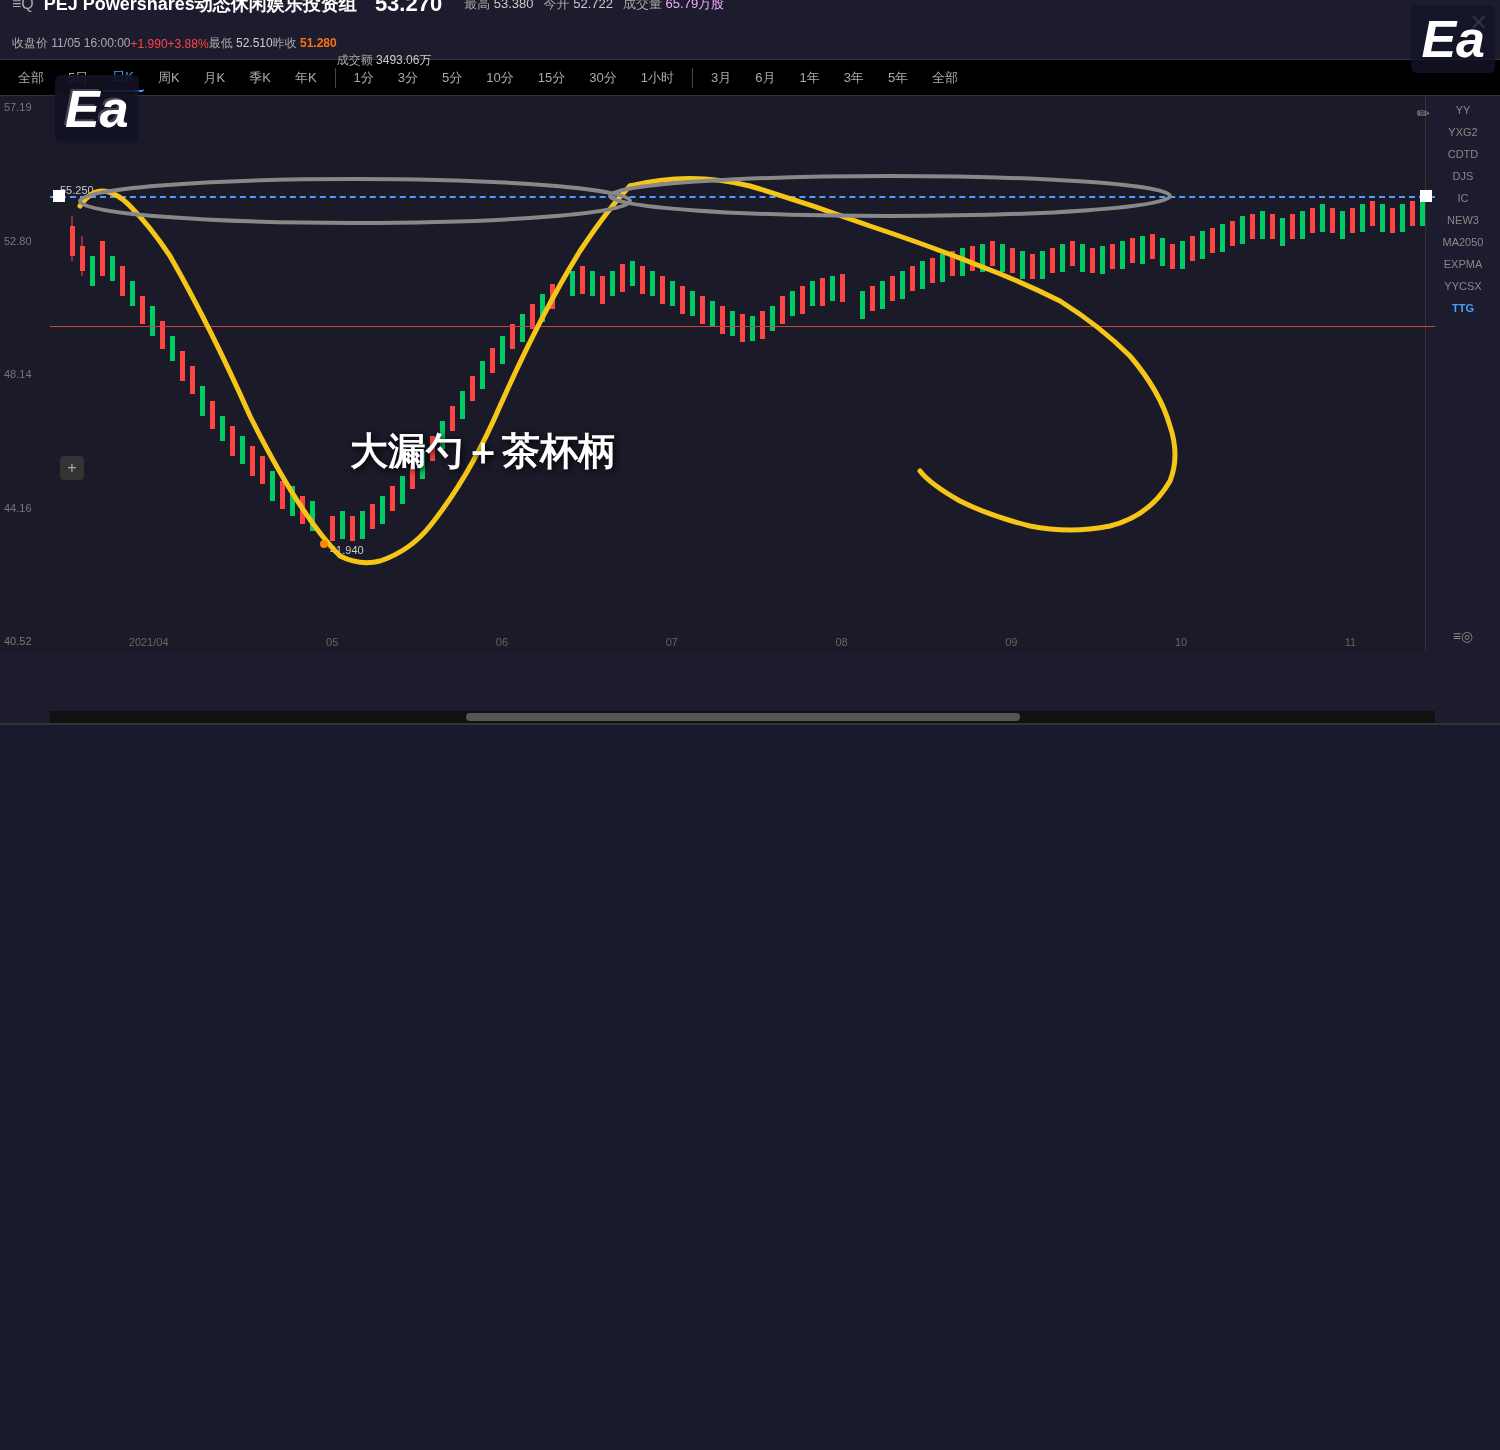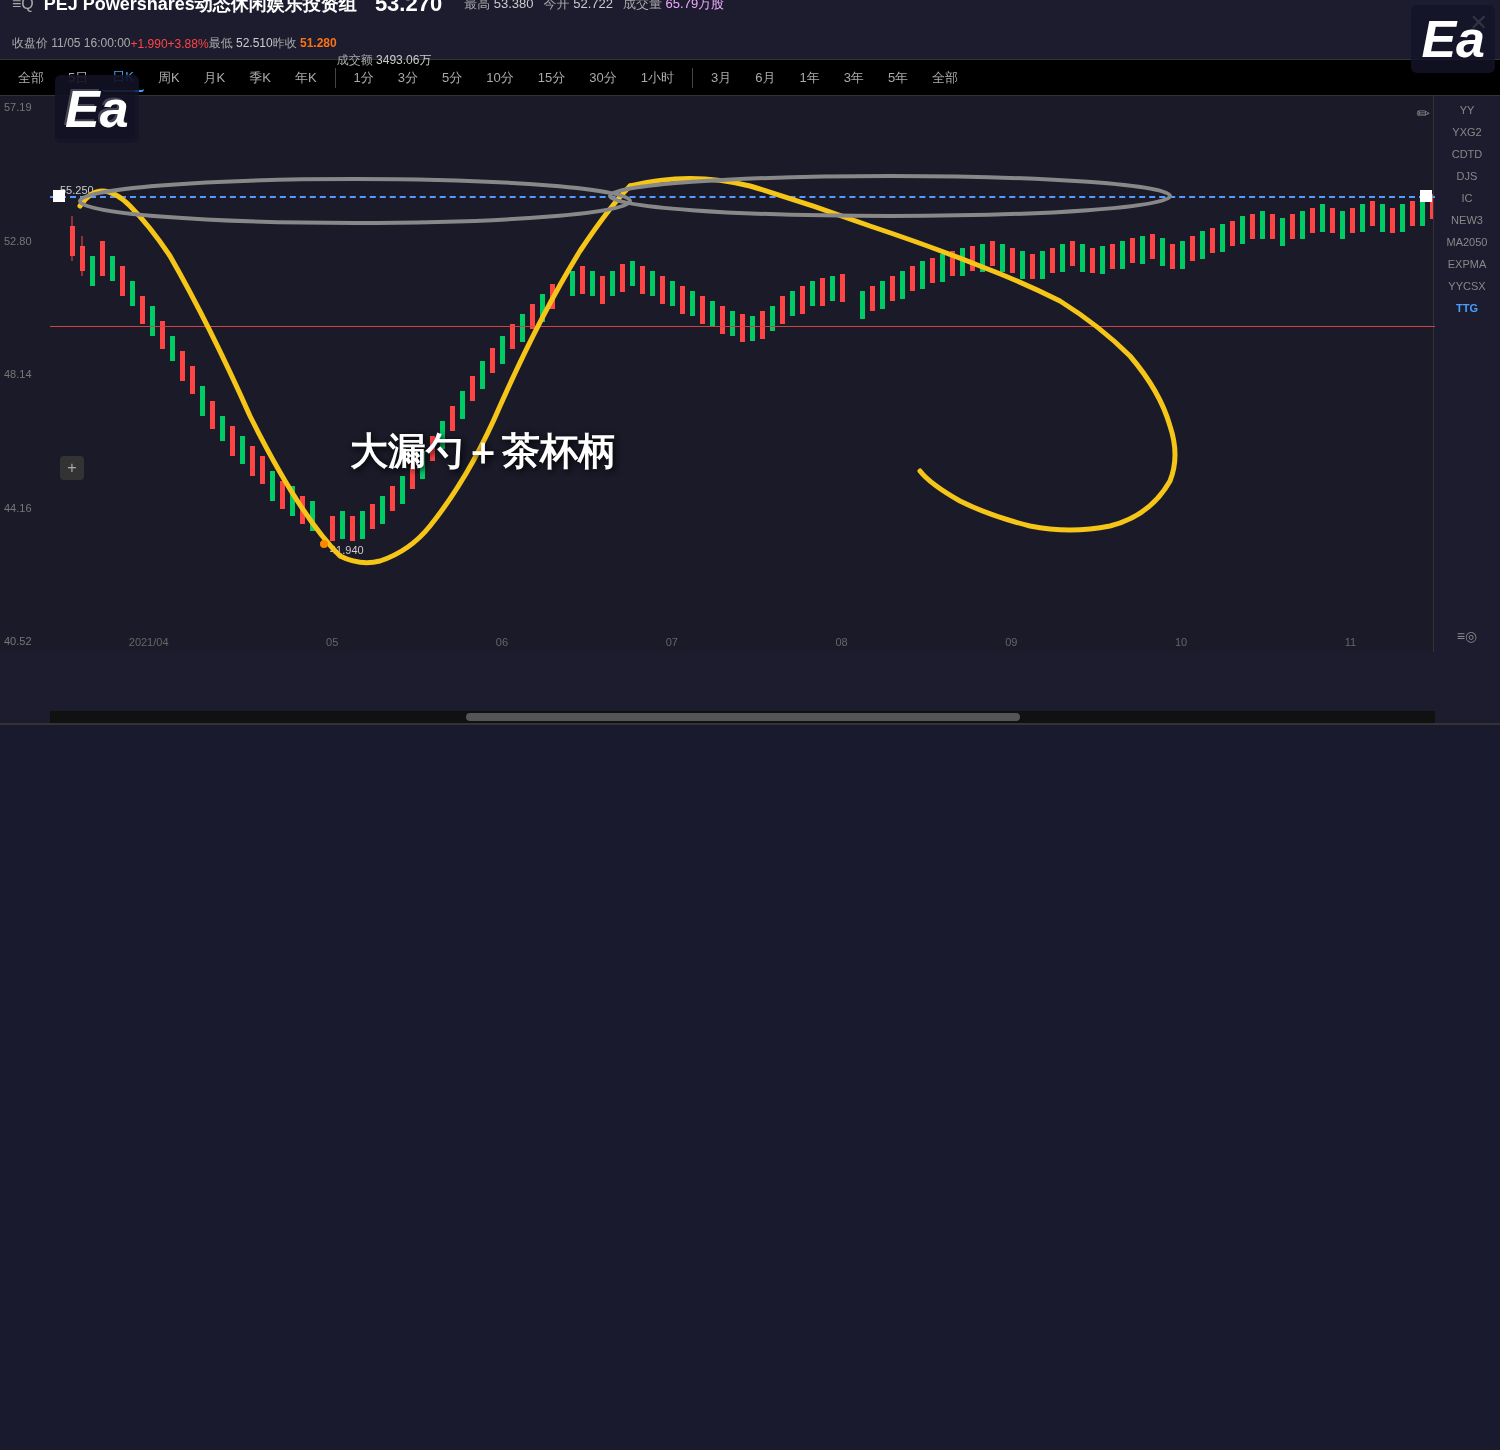--- a/index.html
+++ b/index.html
@@ -133,21 +133,21 @@
       padding: 5px 4px;
       font-size: 11px;
       color: #777;
       z-index: 2;
     }
 
     .right-sidebar {
       position: absolute;
       right: 0;
       top: 0;
-      width: 67px;
+      width: 75px;
       height: 100%;
       background: #1c1c2e;
       border-left: 1px solid #333;
       display: flex;
       flex-direction: column;
       align-items: center;
       padding: 6px 0;
       gap: 6px;
       font-size: 11px;
       color: #888;

